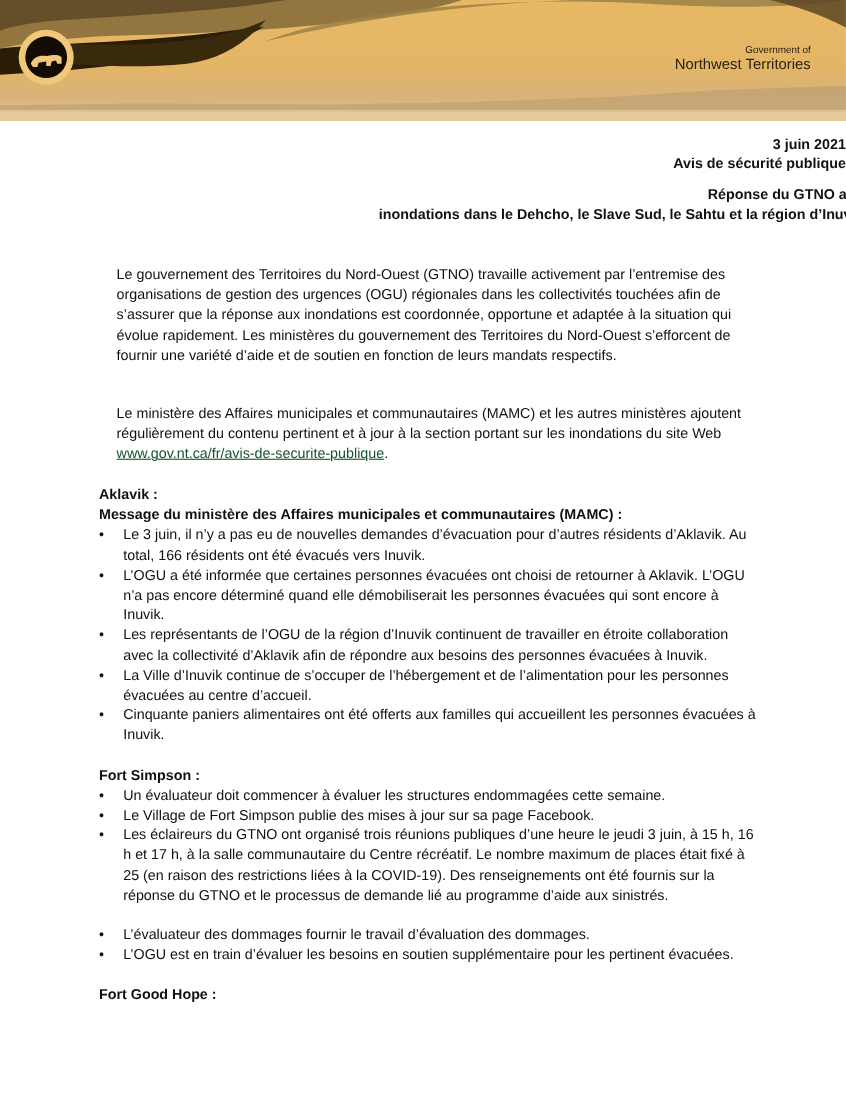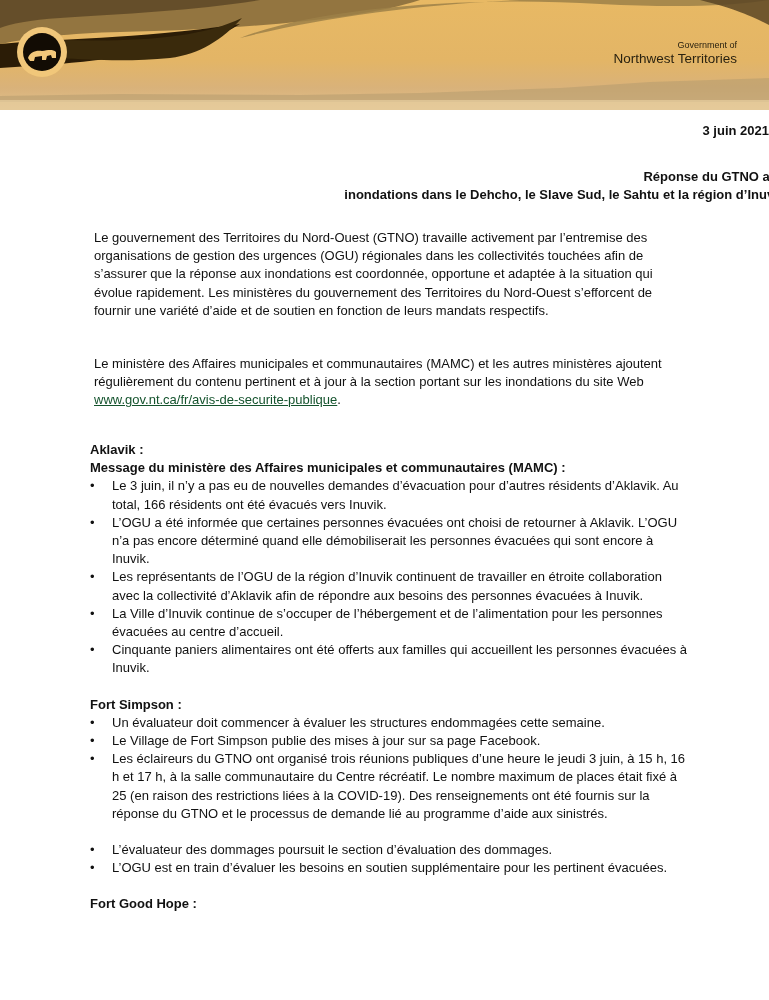--- a/index.html
+++ b/index.html
@@ -30,21 +30,21 @@
     position: absolute; left: 0; width: 769px; text-align: right;
     font-weight: bold; font-size: 13px; line-height: 18px;
   }
   .t1 { top: 122px; }
   .t2 { top: 168px; padding-left: 16px; }
 
   .content {
     position: absolute; left: 90px; width: 600px;
     font-size: 13px; line-height: 18.2px;
   }
-  p { margin: 4px; }
+  p { margin: 16px; }
   .para1 { top: 225px; }
   .para2 { top: 351px; }
   .msg { top: 441px; }
   .msg .h { font-weight: bold; }
   ul { list-style: none; margin: 0; padding: 0; }
   li { position: relative; padding-left: 22px; }
   li .bullet { position: absolute; left: 0; top: 0; }
   .gap { height: 18px; }
   a.link { color: #14532d; text-decoration: underline; }
 </style>
@@ -73,20 +73,21 @@
   <div class="gov-text">
     <div class="gov-col en">
       <span class="gov-small">Government of</span>
       <span class="gov-big">Northwest Territories</span>
     </div>
   </div>
 </div>
 
 <div class="title-block t1">
   <div>3 juin 2021</div>
+  <div>Avis de sécurité publique</div>
 </div>
 <div class="title-block t2">
   <div>Réponse du GTNO aux</div>
   <div>inondations dans le Dehcho, le Slave Sud, le Sahtu et la région d’Inuvik</div>
 </div>
 
 <div class="content para1">
   <p>Le gouvernement des Territoires du Nord-Ouest (GTNO) travaille activement par l’entremise des organisations de gestion des urgences (OGU) régionales dans les collectivités touchées afin de s’assurer que la réponse aux inondations est coordonnée, opportune et adaptée à la situation qui évolue rapidement. Les ministères du gouvernement des Territoires du Nord-Ouest s’efforcent de fournir une variété d’aide et de soutien en fonction de leurs mandats respectifs.</p>
 </div>
 
@@ -109,19 +110,19 @@
 
   <div class="h">Fort Simpson :</div>
   <ul>
     <li><span class="bullet">•</span><span>Un évaluateur doit commencer à évaluer les structures endommagées cette semaine.</span></li>
     <li><span class="bullet">•</span><span>Le Village de Fort Simpson publie des mises à jour sur sa page Facebook.</span></li>
     <li><span class="bullet">•</span><span>Les éclaireurs du GTNO ont organisé trois réunions publiques d’une heure le jeudi 3 juin, à 15 h, 16 h et 17 h, à la salle communautaire du Centre récréatif. Le nombre maximum de places était fixé à 25 (en raison des restrictions liées à la COVID-19). Des renseignements ont été fournis sur la réponse du GTNO et le processus de demande lié au programme d’aide aux sinistrés.</span></li>
   </ul>
   <div class="gap"></div>
 
   <ul>
-    <li><span class="bullet">•</span><span>L’évaluateur des dommages poursuit le section d’évaluation des dommages.</span></li>
+    <li><span class="bullet">•</span><span>L’évaluateur des dommages fournir le travail d’évaluation des dommages.</span></li>
     <li><span class="bullet">•</span><span>L’OGU est en train d’évaluer les besoins en soutien supplémentaire pour les pertinent évacuées.</span></li>
   </ul>
   <div class="gap"></div>
 
   <div class="h">Fort Good Hope :</div>
 </div>
 
 </body></html>

